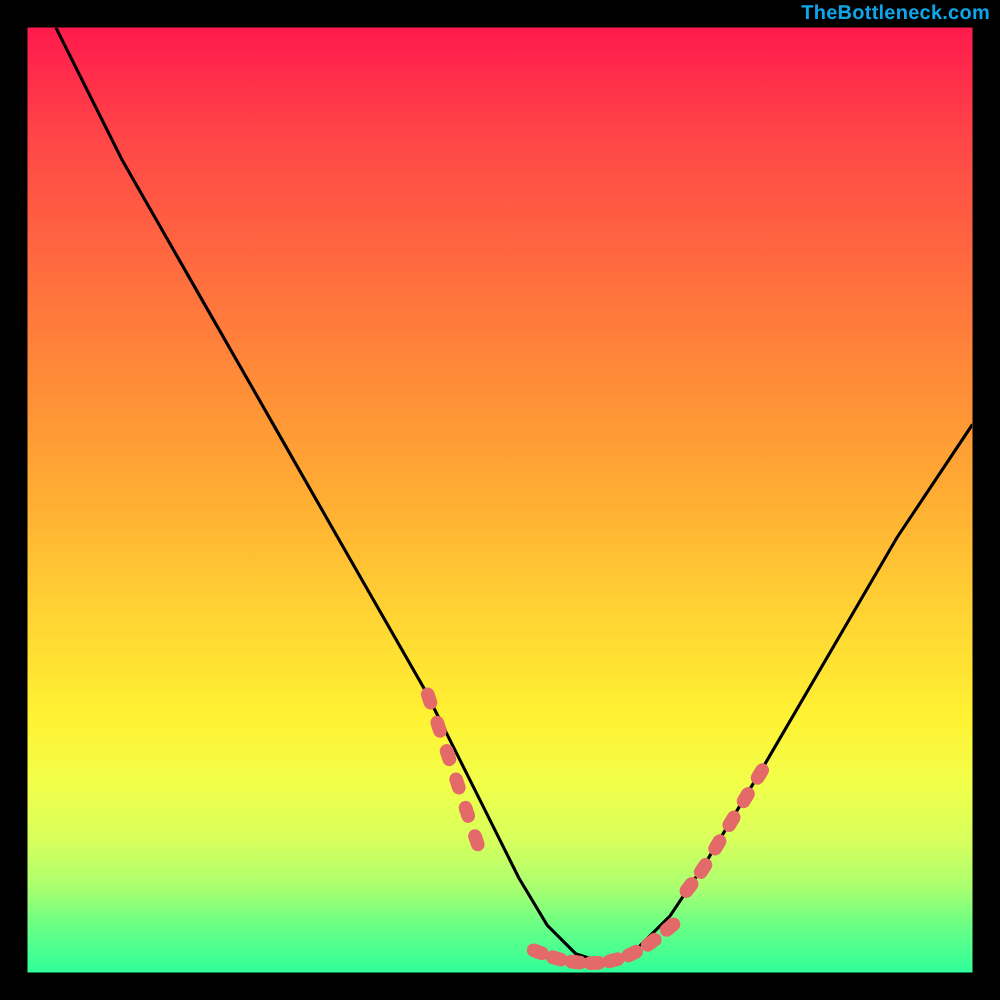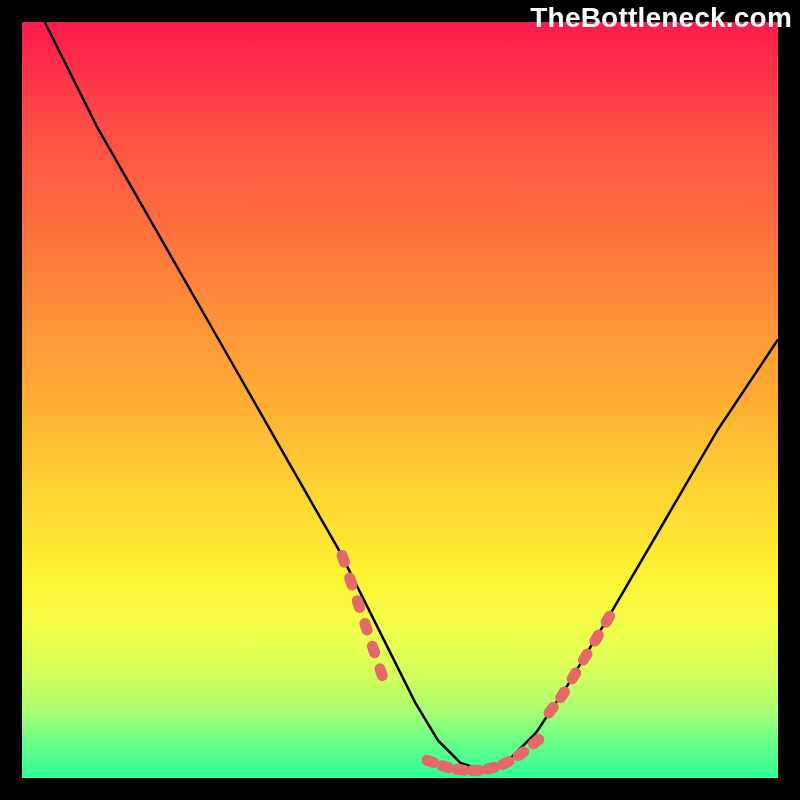--- a/index.html
+++ b/index.html
@@ -28,23 +28,23 @@
       #d7ff5c 86%,
       #aaff70 91%,
       #6aff85 95%,
       #2fff9a 100%);
   }
   .watermark {
     position: absolute;
     top: 2px;
     right: 8px;
     font-family: Arial, Helvetica, sans-serif;
-    font-size: 28px;
+    font-size: 16px;
     font-weight: 600;
-    color: #ffffff;
+    color: #0ea5e9;
     letter-spacing: 0.2px;
   }
   svg.curve {
     position: absolute;
     left: 0;
     top: 0;
   }
 </style>
 </head>
 <body>

